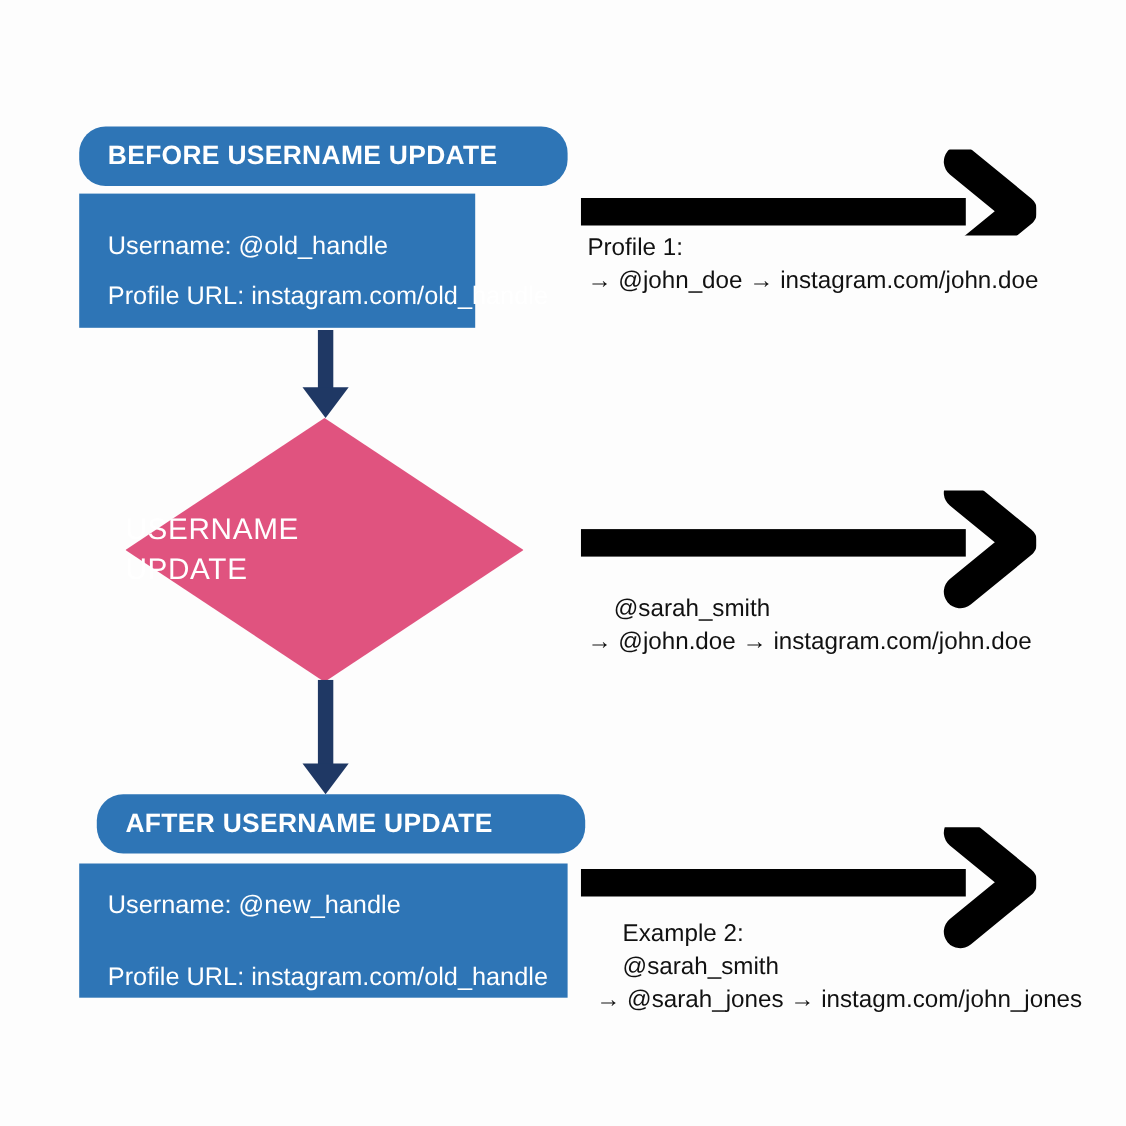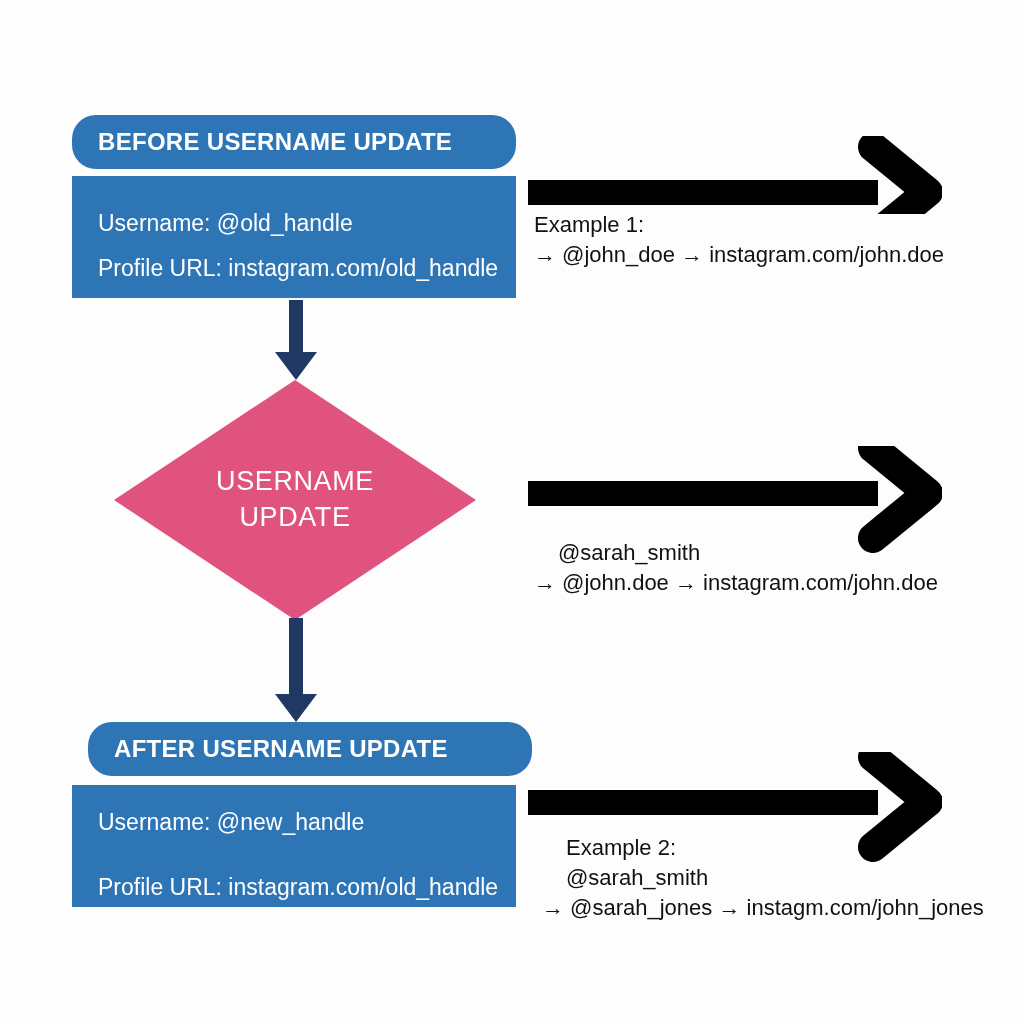--- a/index.html
+++ b/index.html
@@ -49,21 +49,21 @@
     margin-bottom: 22px;
     white-space: nowrap;
   }
   .box-body .line:last-child {
     margin-bottom: 0;
     text-align: right;
   }
 
   
   #before-header { left: 72px;  top: 115px; width: 444px; height: 54px; }
-  #before-body   { left: 72px;  top: 176px; width: 444px; height: 122px; }
+  #before-body   { left: 72px;  top: 176px; width: 360px; height: 122px; }
   
   #after-header  { left: 88px;  top: 722px; width: 444px; height: 54px; }
   #after-body    { left: 72px;  top: 785px; width: 444px; height: 122px; gap: 20px; }
 
   
   #diamond-wrap {
     position: absolute;
     left: 114px;
     top: 380px;
     width: 362px;
@@ -73,21 +73,21 @@
     position: absolute;
     inset: 0;
     background: #E0537F;
     clip-path: polygon(50% 0%, 100% 50%, 50% 100%, 0% 50%);
   }
   #diamond-label {
     position: absolute;
     inset: 0;
     display: flex;
     flex-direction: column;
-    align-items: center;
+    align-items: flex-start;
     justify-content: center;
     color: #ffffff;
     font-size: 27px;
     line-height: 1.32;
     text-align: center;
     letter-spacing: 0.6px;
     pointer-events: none;
   }
 
   
@@ -171,21 +171,21 @@
     <rect x="0" y="35" width="350" height="25" fill="#000000"></rect>
     <path d="M 345 2 L 400 47 L 345 92" fill="none" stroke="#000000" stroke-width="30" stroke-linecap="round" stroke-linejoin="round"></path>
   </svg>
 
   <svg class="big-arrow" id="arrow-bottom" style="left:528px; top:752px; width:414px; height:112px;" viewBox="0 0 414 112">
     <rect x="0" y="38" width="350" height="25" fill="#000000"></rect>
     <path d="M 345 5 L 400 50 L 345 95" fill="none" stroke="#000000" stroke-width="30" stroke-linecap="round" stroke-linejoin="round"></path>
   </svg>
 
   <div class="example-note" id="note-1">
-    <span class="note-line">Example 1:</span>
+    <span class="note-line">Profile 1:</span>
     <span class="note-line indent-out">→ @john_doe → instagram.com/john.doe</span>
   </div>
 
   <div class="example-note" id="note-2">
     <span class="note-line">@sarah_smith</span>
     <span class="note-line indent-out">→ @john.doe → instagram.com/john.doe</span>
   </div>
 
   <div class="example-note" id="note-3">
     <span class="note-line">Example 2:</span>

